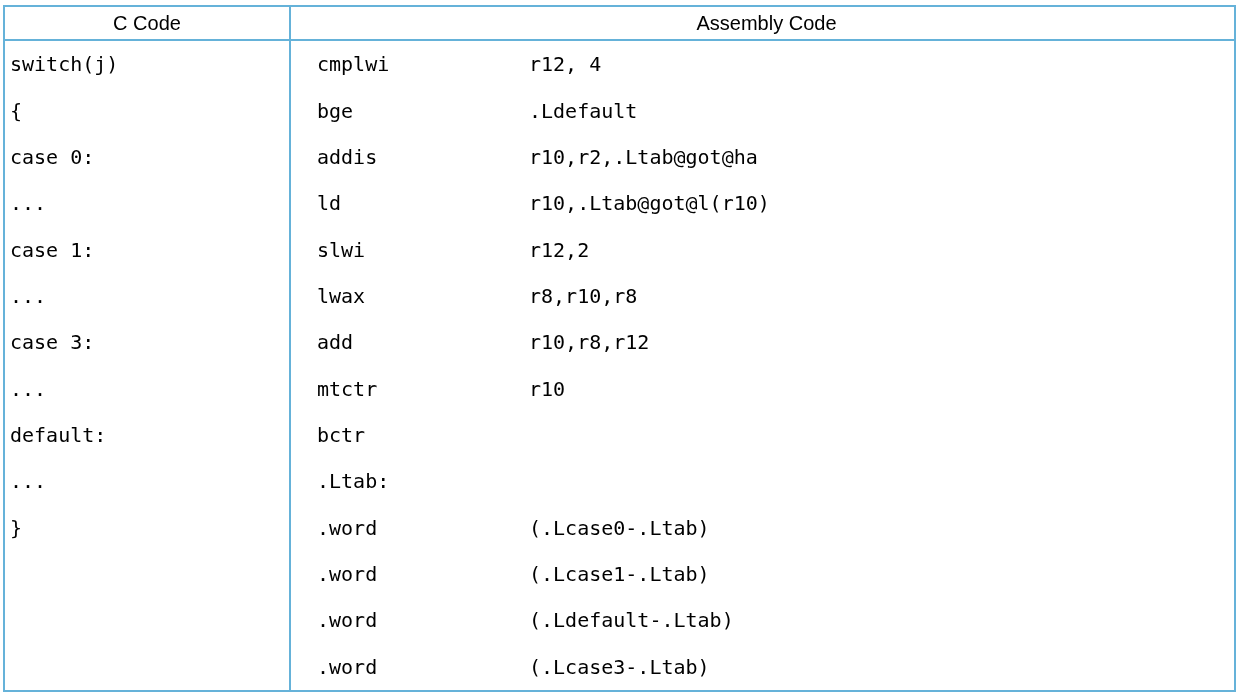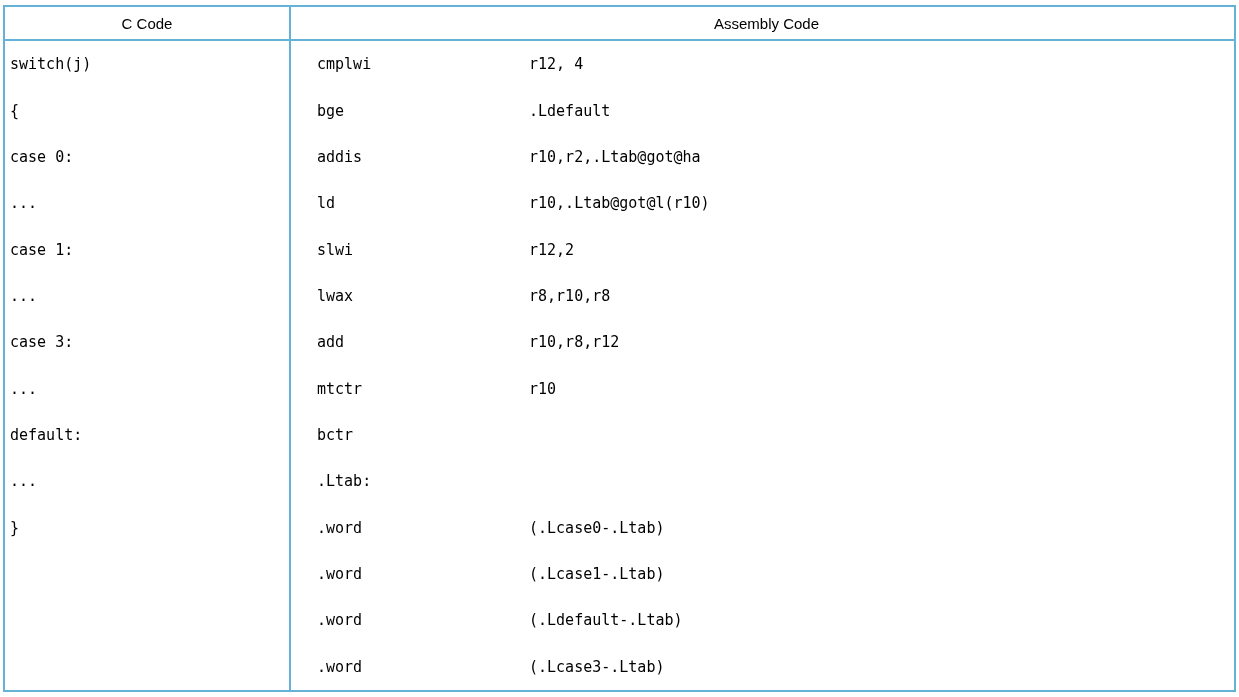--- a/index.html
+++ b/index.html
@@ -37,29 +37,29 @@
   .asm-col {
     flex: 1 1 auto;
     box-sizing: border-box;
     margin-left: 8px;
   }
   .header-cell {
     display: flex;
     align-items: center;
     justify-content: center;
     font-family: "Liberation Sans", sans-serif;
-    font-size: 15px;
+    font-size: 20px;
     color: #000000;
   }
   .table-body {
     flex: 1 1 auto;
     display: flex;
     flex-direction: column;
     font-family: "DejaVu Sans Mono", monospace;
-    font-size: 15px;
+    font-size: 20px;
     color: #000000;
   }
   .body-row {
     flex: 1 1 auto;
     display: flex;
     min-height: 0;
   }
   .c-code-cell {
     display: flex;
     align-items: center;

